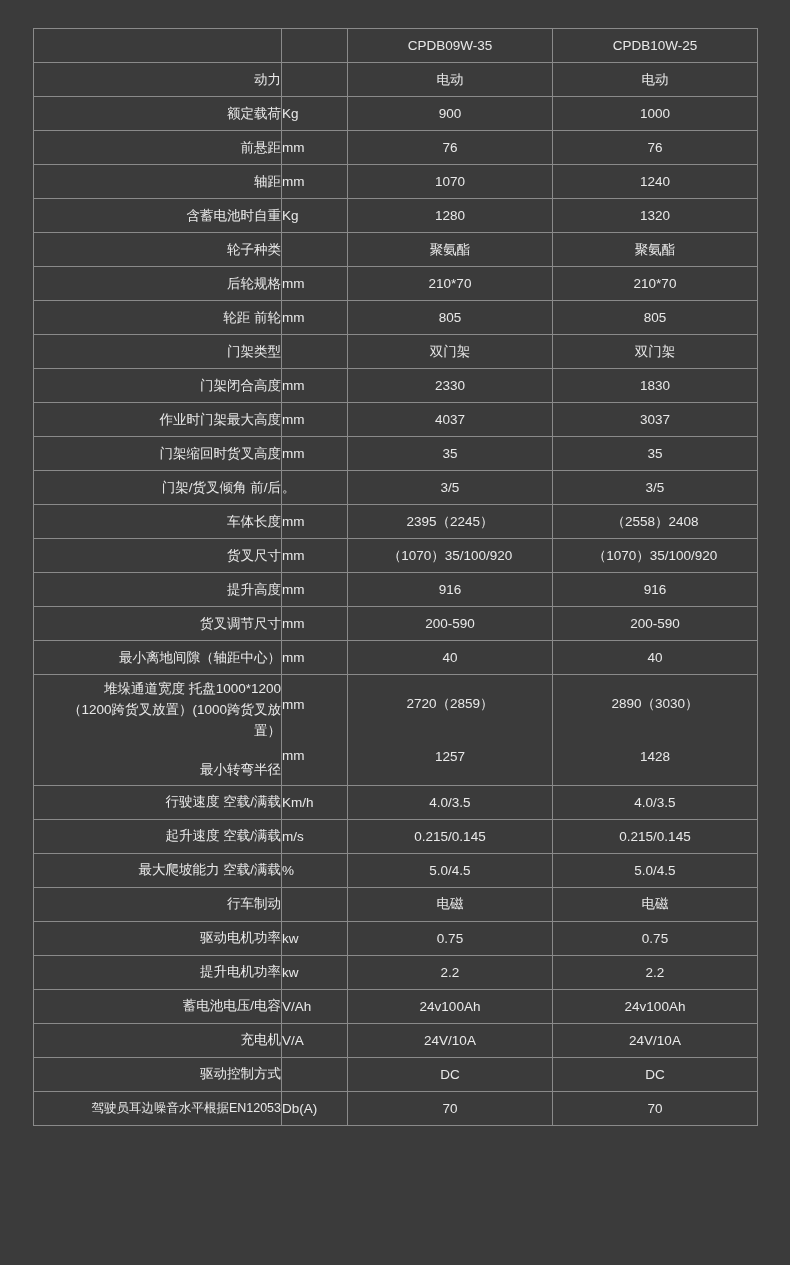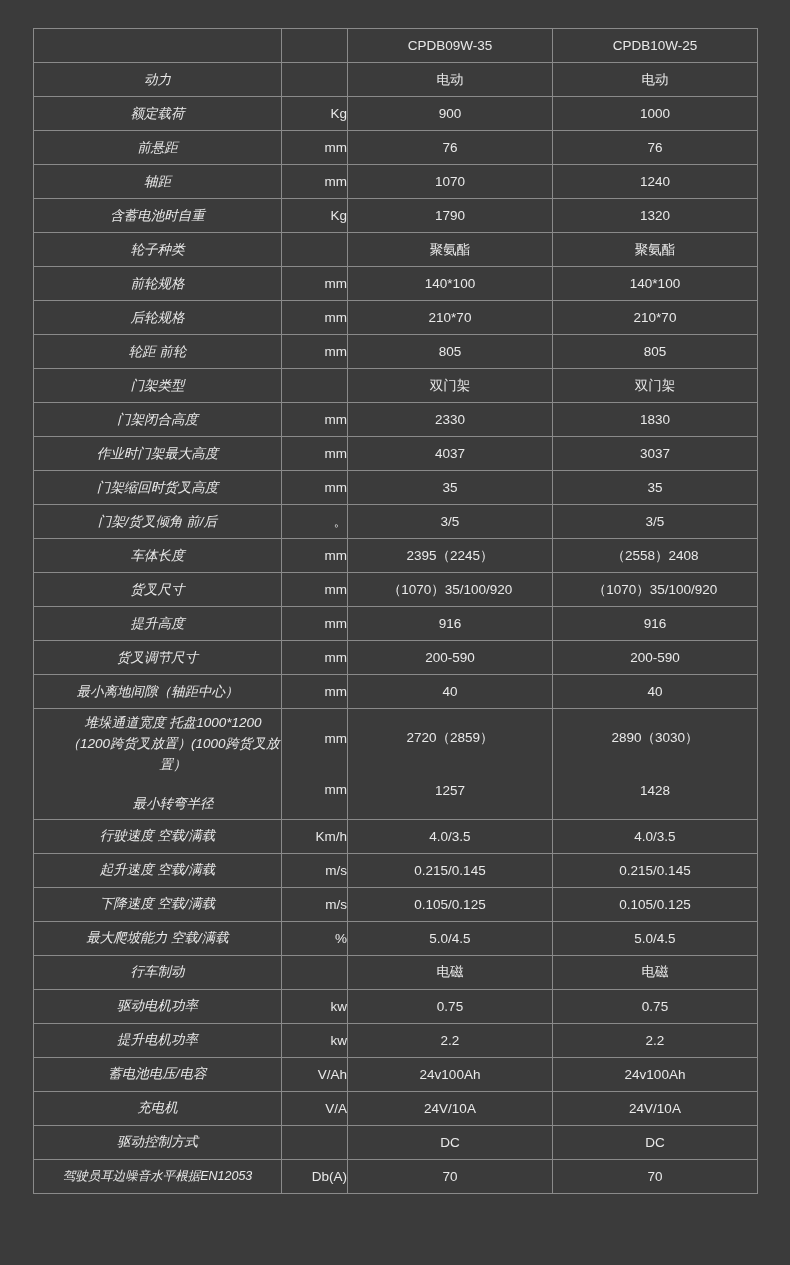--- a/index.html
+++ b/index.html
@@ -34,27 +34,26 @@
     padding: 0;
     height: 33px;
     vertical-align: middle;
   }
   col.c-name  { width: 248px; }
   col.c-unit  { width: 66px; }
   col.c-v1    { width: 205px; }
   col.c-v2    { width: 205px; }
 
   td.name {
-    text-align: center;
+    text-align: right;
     padding-left: 10px;
     line-height: 1.45;
-    font-style: italic;
   }
   td.unit, th.unit {
-    text-align: right;
+    text-align: left;
   }
   td.val, th.val {
     text-align: center;
   }
   th.head-blank { background: #3b3b3b; }
   th.head-model {
     text-align: center;
     font-size: 13.5px;
     color: #efefef;
     height: 31px;
@@ -115,34 +114,28 @@
       </tr>
       <tr>
         <td class="name">轴距</td>
         <td class="unit">mm</td>
         <td class="val">1070</td>
         <td class="val">1240</td>
       </tr>
       <tr>
         <td class="name">含蓄电池时自重</td>
         <td class="unit">Kg</td>
-        <td class="val">1790</td>
+        <td class="val">1280</td>
         <td class="val">1320</td>
       </tr>
       <tr>
         <td class="name">轮子种类</td>
         <td class="unit"></td>
         <td class="val">聚氨酯</td>
         <td class="val">聚氨酯</td>
-      </tr>
-      <tr>
-        <td class="name">前轮规格</td>
-        <td class="unit">mm</td>
-        <td class="val">140*100</td>
-        <td class="val">140*100</td>
       </tr>
       <tr>
         <td class="name">后轮规格</td>
         <td class="unit">mm</td>
         <td class="val">210*70</td>
         <td class="val">210*70</td>
       </tr>
       <tr>
         <td class="name">轮距 前轮</td>
         <td class="unit">mm</td>
@@ -242,26 +235,20 @@
         <td class="val">4.0/3.5</td>
         <td class="val">4.0/3.5</td>
       </tr>
       <tr>
         <td class="name">起升速度 空载/满载</td>
         <td class="unit">m/s</td>
         <td class="val">0.215/0.145</td>
         <td class="val">0.215/0.145</td>
       </tr>
       <tr>
-        <td class="name">下降速度 空载/满载</td>
-        <td class="unit">m/s</td>
-        <td class="val">0.105/0.125</td>
-        <td class="val">0.105/0.125</td>
-      </tr>
-      <tr>
         <td class="name">最大爬坡能力 空载/满载</td>
         <td class="unit">%</td>
         <td class="val">5.0/4.5</td>
         <td class="val">5.0/4.5</td>
       </tr>
       <tr>
         <td class="name">行车制动</td>
         <td class="unit"></td>
         <td class="val">电磁</td>
         <td class="val">电磁</td>

